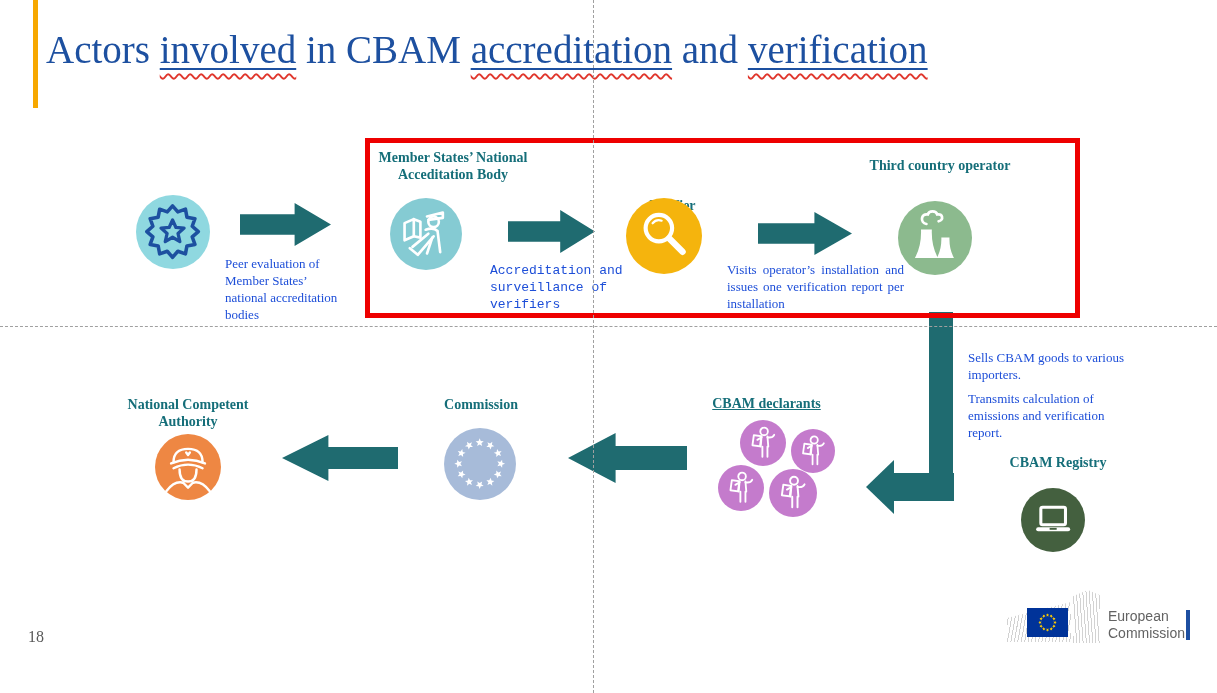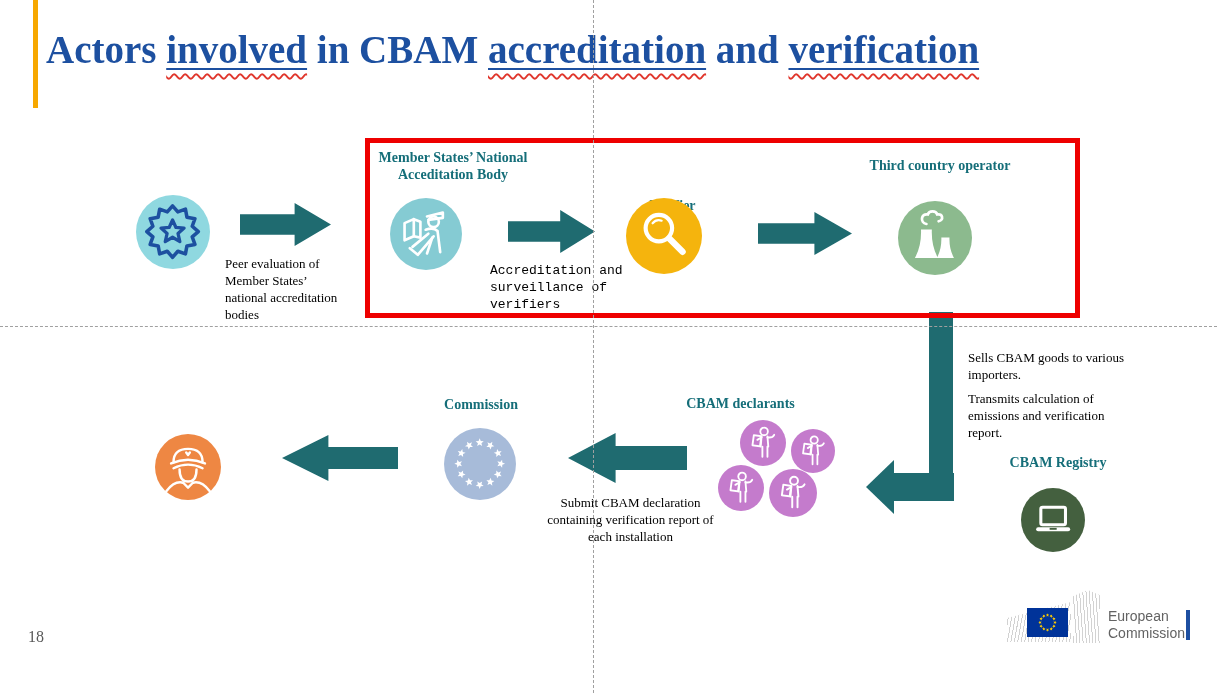--- a/index.html
+++ b/index.html
@@ -5,27 +5,27 @@
   html,body{margin:0;padding:0;background:#fff;}
   #slide{position:relative;width:1217px;height:693px;background:#ffffff;overflow:hidden;
          font-family:"Liberation Serif","DejaVu Serif",serif;}
 
   
   .v-guide{position:absolute;left:593px;top:0;height:693px;width:0;border-left:1px dashed #a0a0a0;z-index:60;}
   .h-guide{position:absolute;left:0;top:326px;width:1217px;height:0;border-top:1px dashed #a0a0a0;z-index:60;}
 
   
   .accent-bar{position:absolute;left:33px;top:0;width:5px;height:108px;background:#f7a800;}
-  .title{position:absolute;left:46px;top:24px;width:1080px;font-size:39px;color:#1d50a0;line-height:52px;font-weight:bold;}
+  .title{position:absolute;left:46px;top:24px;width:1080px;font-size:39px;color:#1d50a0;line-height:52px;}
   .u-line{text-decoration:underline solid #1d50a0 2px;text-underline-offset:5px;}
   .u-wavy{text-decoration:underline wavy #e0362c 1.5px;text-underline-offset:10px;}
 
   
   .hdr{position:absolute;text-align:center;font-weight:bold;color:#156e79;font-size:14px;line-height:17px;}
-  .note{position:absolute;color:#000000;font-size:13px;line-height:17px;}
+  .note{position:absolute;color:#1d4ed8;font-size:13px;line-height:17px;}
   .circle{position:absolute;border-radius:50%;display:flex;align-items:center;justify-content:center;}
   .circle svg{width:88%;height:88%;}
 
   .arrow-r{position:absolute;background:#1f6b70;
      clip-path:polygon(0 26%,60% 26%,60% 0,100% 50%,60% 100%,60% 74%,0 74%);}
   .arrow-l{position:absolute;background:#1f6b70;
      clip-path:polygon(100% 26%,40% 26%,40% 0,0 50%,40% 100%,40% 74%,100% 74%);}
   .bar{position:absolute;background:#1f6b70;}
   .tri-l{position:absolute;background:#1f6b70;clip-path:polygon(100% 0,0 50%,100% 100%);}
 
@@ -82,20 +82,21 @@
 
   <div class="hdr" style="left:625px;top:157px;width:95px;margin-top:40px;">Verifier</div>
   <div class="circle" style="left:626px;top:198px;width:76px;height:76px;background:#f5b40d;">
     <svg viewBox="0 0 48 48" fill="none" stroke="#ffffff" stroke-linecap="round">
       <circle cx="20" cy="18" r="9.5" stroke-width="3"></circle>
       <path d="M15.5 14.5 a6 6 0 0 1 6.5 -1.8" stroke-width="1.6"></path>
       <line x1="27.5" y1="25.5" x2="37" y2="35" stroke-width="4.6"></line>
     </svg>
   </div>
   <div class="arrow-r" style="left:758px;top:212px;width:94px;height:43px;"></div>
+  <div class="note" style="left:727px;top:261px;width:177px;text-align:justify;">Visits operator’s installation and issues one verification report per installation</div>
 
   <div class="hdr" style="left:845px;top:157px;width:190px;">Third country operator</div>
   <div class="circle" style="left:898px;top:201px;width:74px;height:74px;background:#8cba8e;">
     <svg viewBox="0 0 48 48">
       <path d="M14 18 q0.5 12 -4.5 21 h17 q-5 -9 -4.5 -21 z" fill="#ffffff"></path>
       <path d="M29 24 q0.3 8.5 -3.3 15 h12.6 q-3.6 -6.5 -3.3 -15 z" fill="#ffffff"></path>
       <path d="M18 14 c-5 -1 -4 -8 1 -7 c1 -3 6 -3 7 0 c4 -1 5 4 1 5" fill="none" stroke="#ffffff" stroke-width="2" stroke-linecap="round"></path>
     </svg>
   </div>
 
@@ -110,21 +111,21 @@
 
   <div class="hdr" style="left:998px;top:454px;width:120px;text-align:center;">CBAM Registry</div>
   <div class="circle" style="left:1021px;top:488px;width:64px;height:64px;background:#44603f;">
     <svg viewBox="0 0 48 48">
       <rect x="13.5" y="13" width="21" height="15" rx="1.5" fill="none" stroke="#ffffff" stroke-width="2.6"></rect>
       <rect x="9.5" y="30" width="29" height="3.4" rx="1.7" fill="#ffffff"></rect>
       <rect x="21" y="30.6" width="6" height="1.6" fill="#44603f"></rect>
     </svg>
   </div>
 
-  <div class="hdr" style="left:668px;top:395px;width:145px;">CBAM declarants</div>
+  <div class="hdr" style="left:694px;top:395px;width:145px;text-decoration:underline;">CBAM declarants</div>
   <div class="circle" style="left:740px;top:420px;width:46px;height:46px;background:#c47bcc;">
     <svg viewBox="0 0 48 48" fill="none" stroke="#ffffff" stroke-width="2.2" stroke-linecap="round" stroke-linejoin="round">
       <circle cx="25" cy="10" r="4.5"></circle>
       <rect x="12" y="15" width="9" height="12" transform="rotate(8 16 21)"></rect>
       <path d="M22 17 l-5 3"></path>
         <path d="M29 17 q6 1 8 -3"></path>
       <path d="M22 16 l-1 12 M29 16 l1 12"></path>
       <path d="M23 28 v12 M29 28 v12"></path>
     </svg>
   </div>
@@ -153,21 +154,20 @@
       <circle cx="25" cy="10" r="4.5"></circle>
       <rect x="12" y="15" width="9" height="12" transform="rotate(8 16 21)"></rect>
       <path d="M22 17 l-5 3"></path>
         <path d="M29 17 q6 1 8 -3"></path>
       <path d="M22 16 l-1 12 M29 16 l1 12"></path>
       <path d="M23 28 v12 M29 28 v12"></path>
     </svg>
   </div>
 
   <div class="arrow-l" style="left:568px;top:433px;width:119px;height:50px;"></div>
-  <div class="note" style="left:543px;top:494px;width:175px;text-align:center;">Submit CBAM declaration containing verification report of each installation</div>
 
   <div class="hdr" style="left:431px;top:396px;width:100px;">Commission</div>
   <div class="circle" style="left:444px;top:428px;width:72px;height:72px;background:#a7bbd9;">
     <svg viewBox="0 0 48 48">
       <polygon id="cstar" points="24,4.8 24.82,6.87 27.04,7.01 25.33,8.43 25.88,10.59 24,9.4 22.12,10.59 22.67,8.43 20.96,7.01 23.18,6.87" fill="#ffffff"></polygon>
       <use href="#cstar" transform="rotate(30 24 24)"></use>
         <use href="#cstar" transform="rotate(60 24 24)"></use>
       <use href="#cstar" transform="rotate(90 24 24)"></use>
         <use href="#cstar" transform="rotate(120 24 24)"></use>
       <use href="#cstar" transform="rotate(150 24 24)"></use>
@@ -175,20 +175,21 @@
       <use href="#cstar" transform="rotate(210 24 24)"></use>
         <use href="#cstar" transform="rotate(240 24 24)"></use>
       <use href="#cstar" transform="rotate(270 24 24)"></use>
         <use href="#cstar" transform="rotate(300 24 24)"></use>
       <use href="#cstar" transform="rotate(330 24 24)"></use>
     </svg>
   </div>
 
   <div class="arrow-l" style="left:282px;top:435px;width:116px;height:46px;"></div>
 
+  <div class="hdr" style="left:108px;top:396px;width:160px;">National Competent Authority</div>
   <div class="circle" style="left:155px;top:434px;width:66px;height:66px;background:#ee8743;">
     <svg viewBox="0 0 48 48" fill="none" stroke="#ffffff" stroke-width="2" stroke-linecap="round" stroke-linejoin="round">
       <path d="M12 20 Q12 9 24 9 Q36 9 36 20"></path>
       <path d="M10 21 Q24 15 38 21"></path>
       <path d="M12 25 Q24 19 36 25"></path>
       <path d="M22.5 12 l1.5 2 1.5 -2"></path>
       <path d="M17 26 Q17 36 24 36 Q31 36 31 26"></path>
       <path d="M6 44 Q13 35 20 37 M42 44 Q35 35 28 37"></path>
       <path d="M20 37 L24 41 L28 37"></path>
     </svg>

